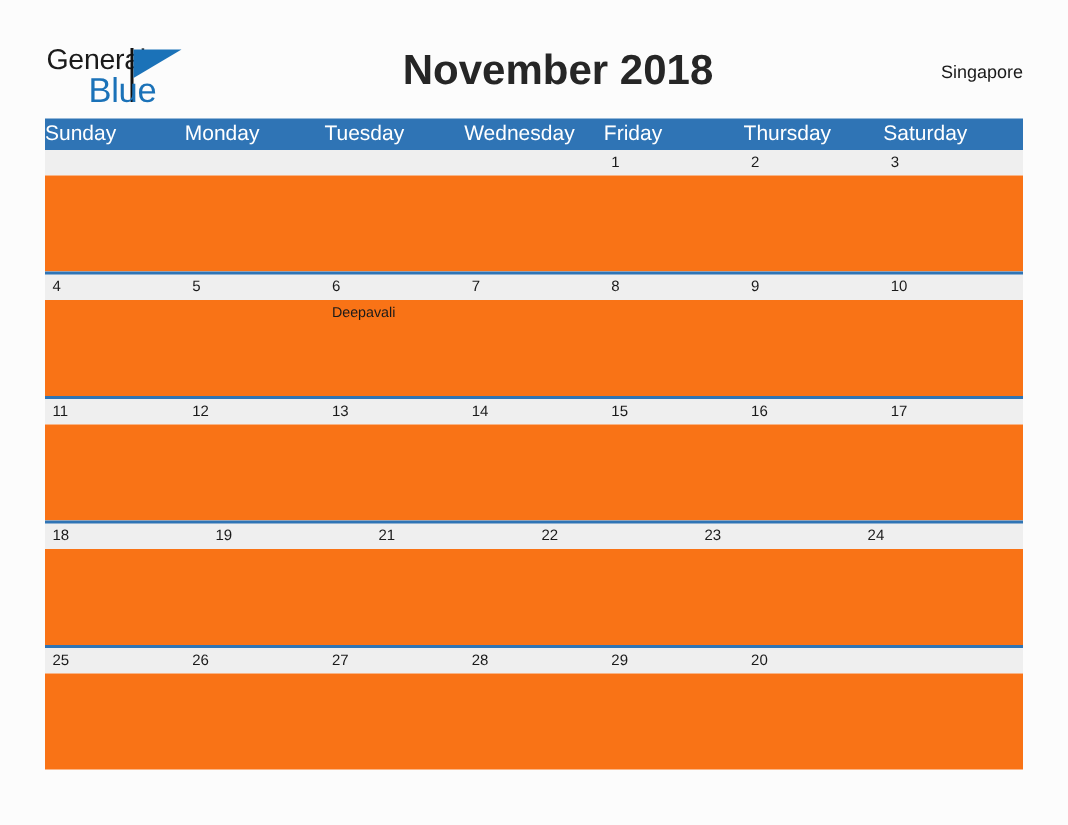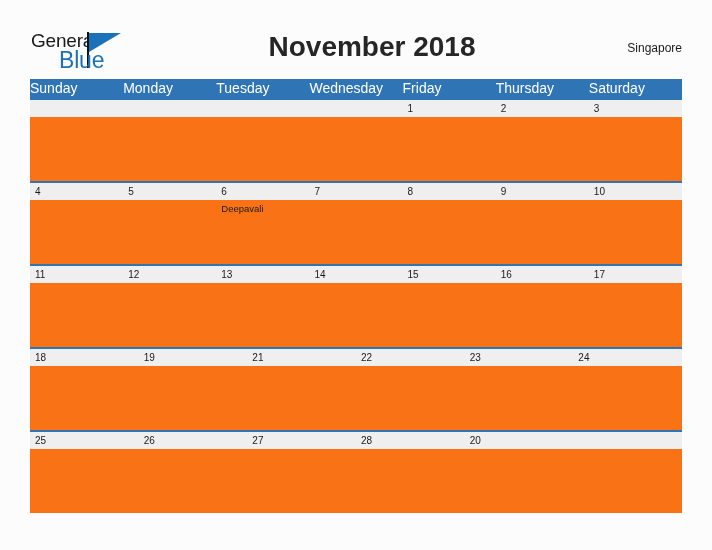--- a/index.html
+++ b/index.html
@@ -341,20 +341,21 @@
           </div>
       </div>
     </div>
 
     <div class="week">
       <div class="week-dates">
         <div class="date-cell">25</div>
         <div class="date-cell">26</div>
         <div class="date-cell">27</div>
         <div class="date-cell">28</div>
+        <div class="date-cell">29</div>
         <div class="date-cell">20</div>
         <div class="date-cell empty"></div>
       </div>
       <div class="week-body">
         <div class="event-cell">
             <div class="event-text"></div>
           </div>
         <div class="event-cell">
             <div class="event-text"></div>
           </div>

